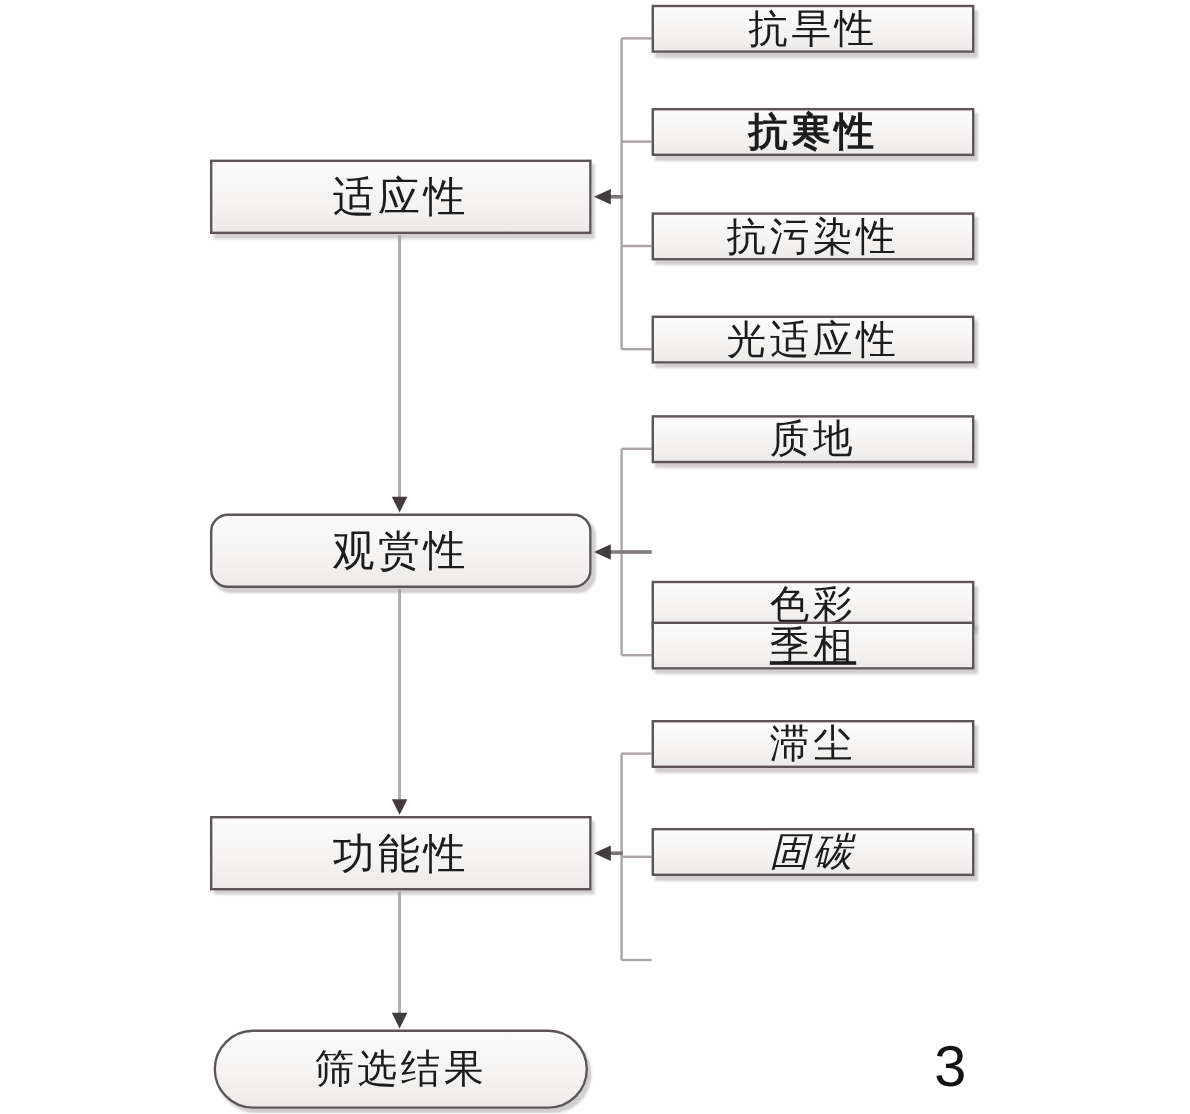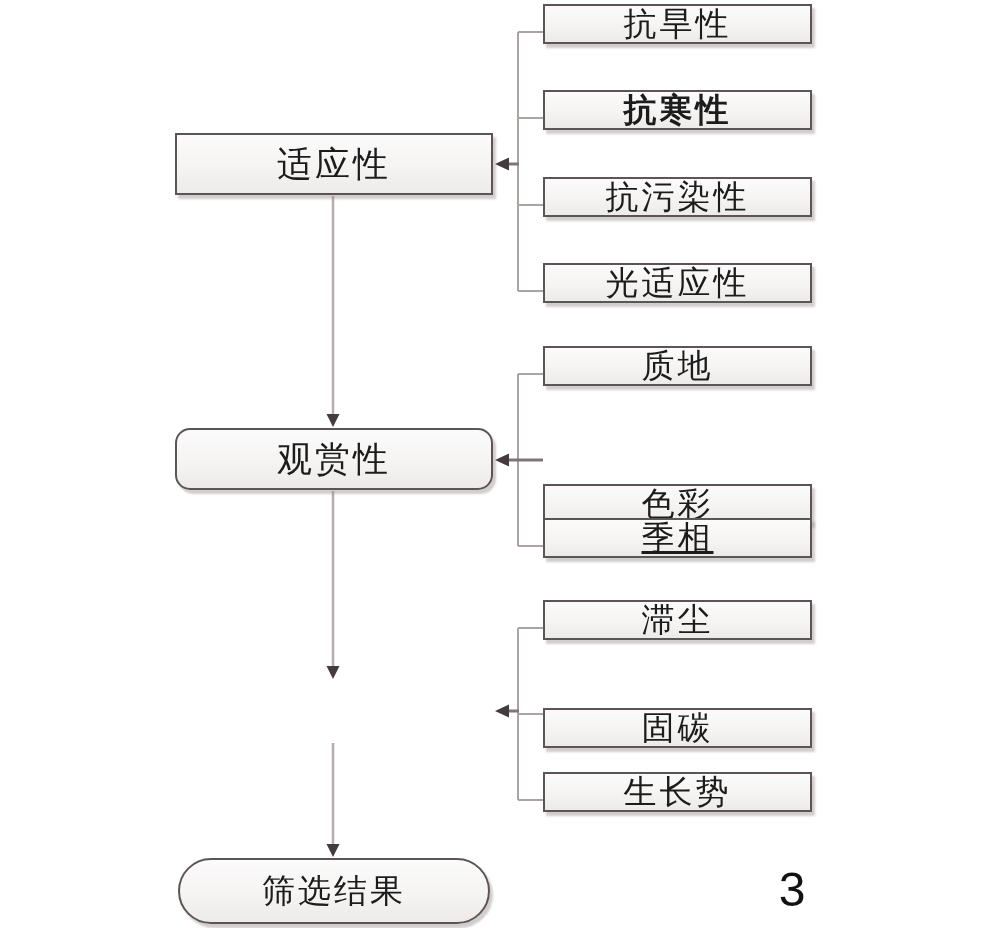--- a/index.html
+++ b/index.html
@@ -72,21 +72,21 @@
   .m2 { top: 680px; }
   
   .s0 { top: 4px; }
   .s1 { top: 90px; font-weight: bold; }
   .s2 { top: 177px; }
   .s3 { top: 263px; }
   .s4 { top: 346px; }
   .s5 { top: 444px; margin-top: 40px; }
   .s6 { top: 518px; text-decoration: underline; }
   .s7 { top: 600px; text-align: right; }
-  .s8 { top: 708px; }
+  .s8 { top: 690px; font-style: italic; }
   .s9 { top: 772px; }
 </style>
 </head>
 <body>
 
 <div class="canvas">
 
   <svg class="connector-layer" width="992" height="928" viewBox="0 0 992 928">
 
     <g stroke="#aba4a2" stroke-width="2" fill="none">
@@ -126,20 +126,23 @@
     <polygon points="333,679 326.5,666 339.5,666" fill="#443b3f"></polygon>
     <polygon points="333,857 326.5,844 339.5,844" fill="#443b3f"></polygon>
   </svg>
 
   <div class="node node-main m0">
     <span>适应性</span>
   </div>
   <div class="node node-main m1">
     <span>观赏性</span>
   </div>
+  <div class="node node-main m2">
+    <span>功能性</span>
+  </div>
 
   <div class="node node-sub s0">
     <span>抗旱性</span>
   </div>
   <div class="node node-sub s1">
     <span>抗寒性</span>
   </div>
   <div class="node node-sub s2">
     <span>抗污染性</span>
   </div>
@@ -154,23 +157,20 @@
   </div>
   <div class="node node-sub s6">
     <span>季相</span>
   </div>
   <div class="node node-sub s7">
     <span>滞尘</span>
   </div>
   <div class="node node-sub s8">
     <span>固碳</span>
   </div>
-  <div class="node node-sub s9">
-    <span>生长势</span>
-  </div>
 
   <div class="node node-terminal">
     <span>筛选结果</span>
   </div>
 
   <div class="figure-number">3</div>
 
 </div>
 
 </body></html>

